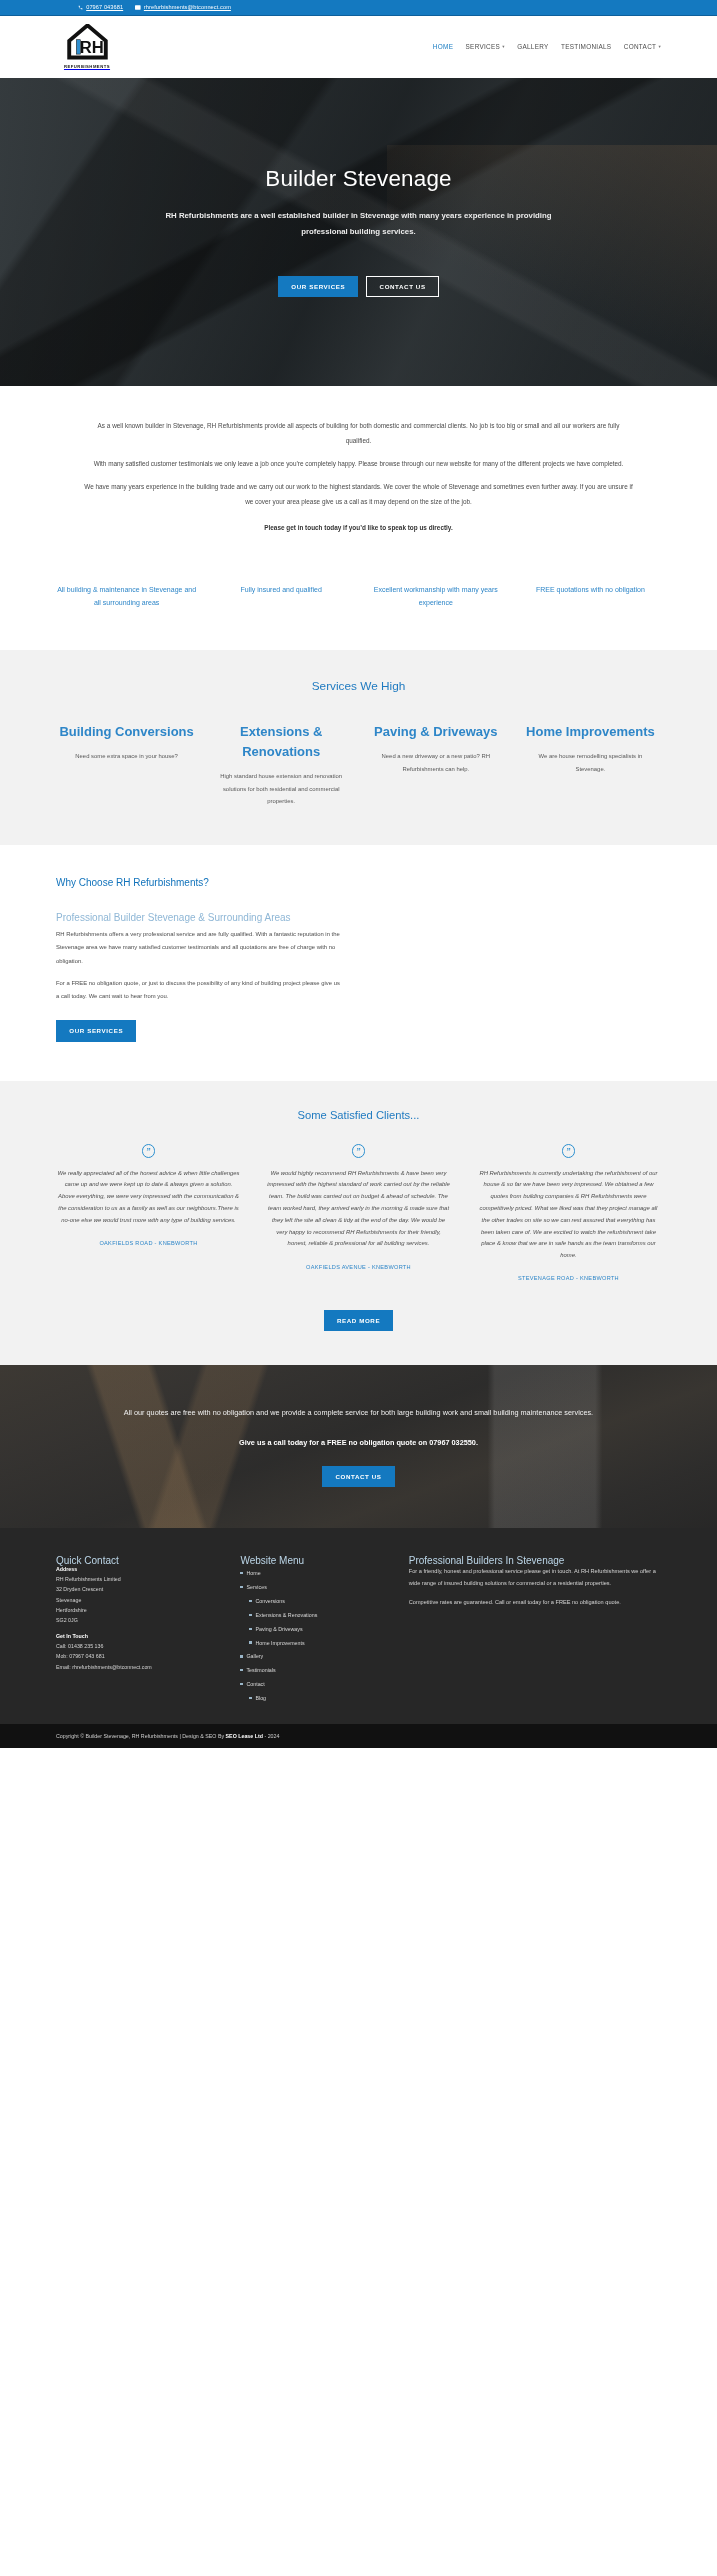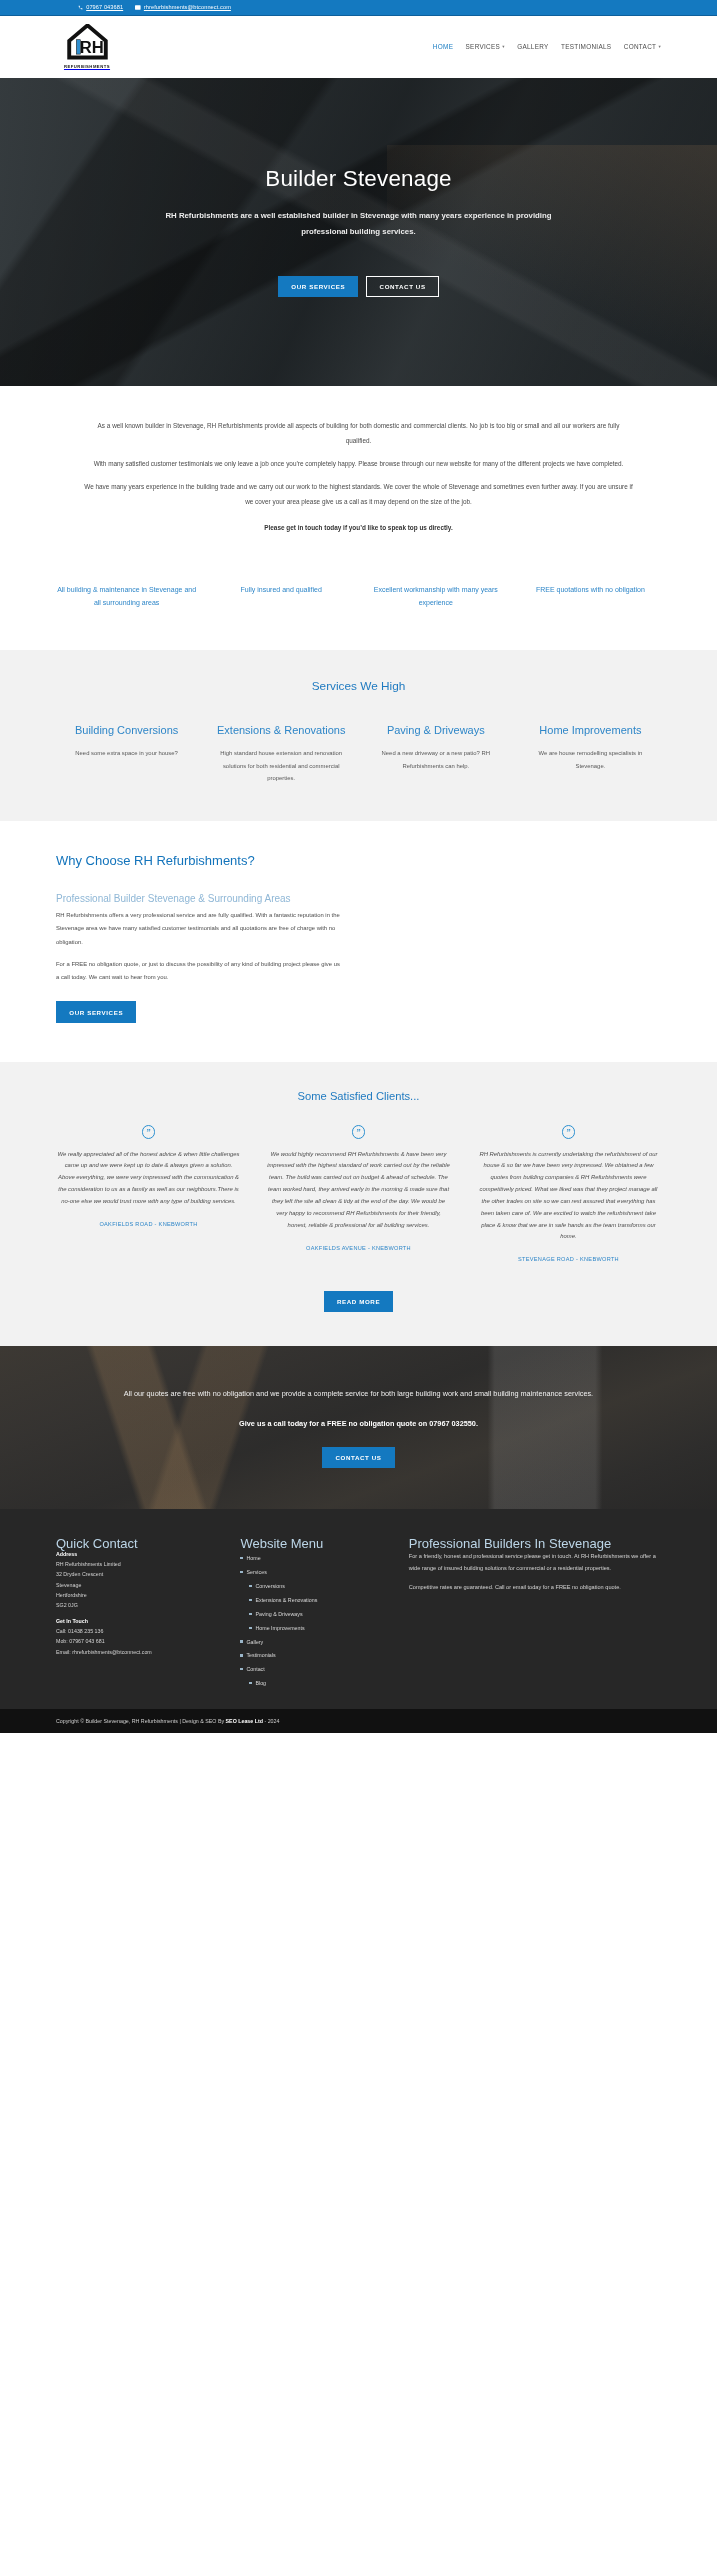--- a/index.html
+++ b/index.html
@@ -115,30 +115,30 @@
   }
 
   
   .services { background:#f2f2f2; padding: 29px 0 37px; }
   .services h2 {
     text-align:center; color:#1f7ac0; font-size: 11.8px; font-weight: 400;
     margin-bottom: 29px;
   }
   .svc { text-align:center; padding: 0 3.4px; }
   .svc h3 {
-    color:#2e86c8; font-size: 11px; font-weight: 400; line-height:1.55;
+    color:#2e86c8; font-size: 13px; font-weight: 700; line-height:1.55;
     margin-bottom: 7.8px;
   }
   .svc p { font-size: 5.9px; line-height: 2.1; color:#585858; font-weight:300; }
 
   
   .why { background:#fff; padding: 31px 0 39px; }
   .why .cols { display:grid; grid-template-columns: 1fr 1fr; gap: 31px; }
   .why h2 {
-    color:#1273bb; font-size: 13px; font-weight: 400; line-height: 1.45;
+    color:#1273bb; font-size: 10px; font-weight: 400; line-height: 1.45;
     margin-bottom: 20px;
   }
   .why h4 {
     color:#8fb7d6; font-size: 10px; font-weight: 400; line-height:1.6;
     margin-bottom: 2px;
   }
   .why p { font-size: 5.9px; line-height: 2.25; color:#4d4d4d; margin-bottom: 9px; font-weight:300; }
   .why .btn { margin-top: 7.8px; }
   .why-media { min-height: 146px; }
 
@@ -189,21 +189,21 @@
   .cta p.bold {
     color:#ffffff; font-size: 7.3px; font-weight: 700; margin-bottom: 19px;
   }
 
   
   .footer { background:#272727; padding: 27px 0 19px; }
   .footer .cols {
     display:grid; grid-template-columns: 162px 146px 1fr; gap: 22.4px;
   }
   .footer h3 {
-    color:#bcd6e8; font-size: 13px; font-weight: 400; 
+    color:#bcd6e8; font-size: 10px; font-weight: 400; 
   }
   .footer .lbl { color:#ffffff; font-size: 5.3px; font-weight:700; margin-bottom: 1.7px; }
   .footer .txt { color:#d4d4d4; font-size: 5.3px; line-height: 1.95; font-weight:300; }
   .footer .blockgap { height: 7.8px; }
   .fmenu { list-style:none; }
   .fmenu li { margin-bottom: 3.9px; }
   .fmenu a {
     color:#d9d9d9; font-size: 5.3px; text-decoration:none; font-weight:300;
     display:inline-flex; align-items:center; gap:3.9px;
   }

